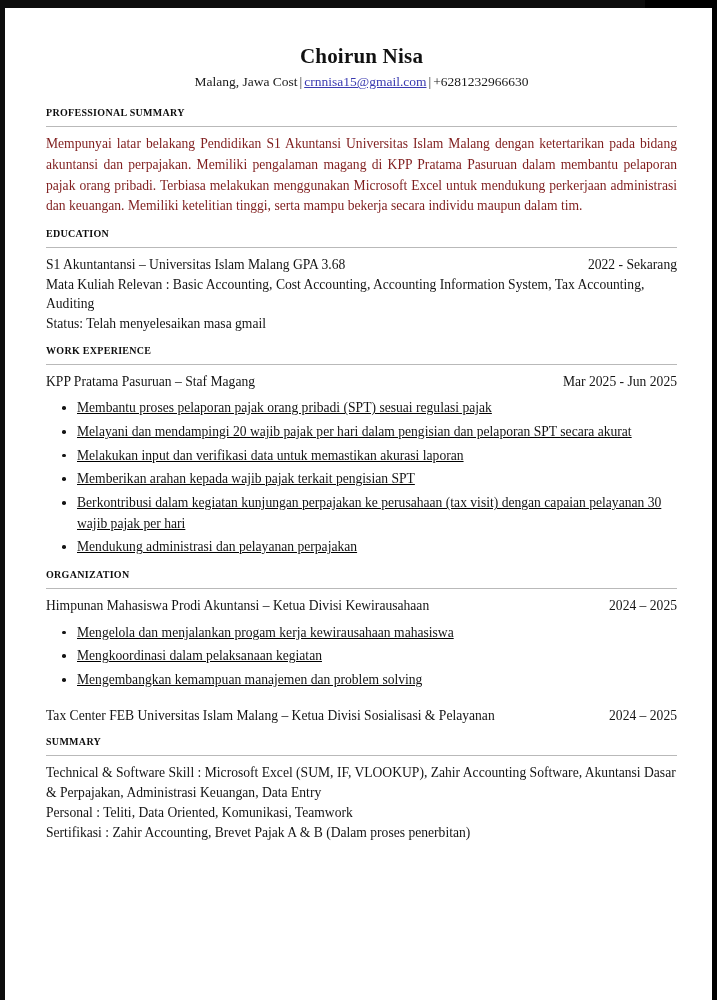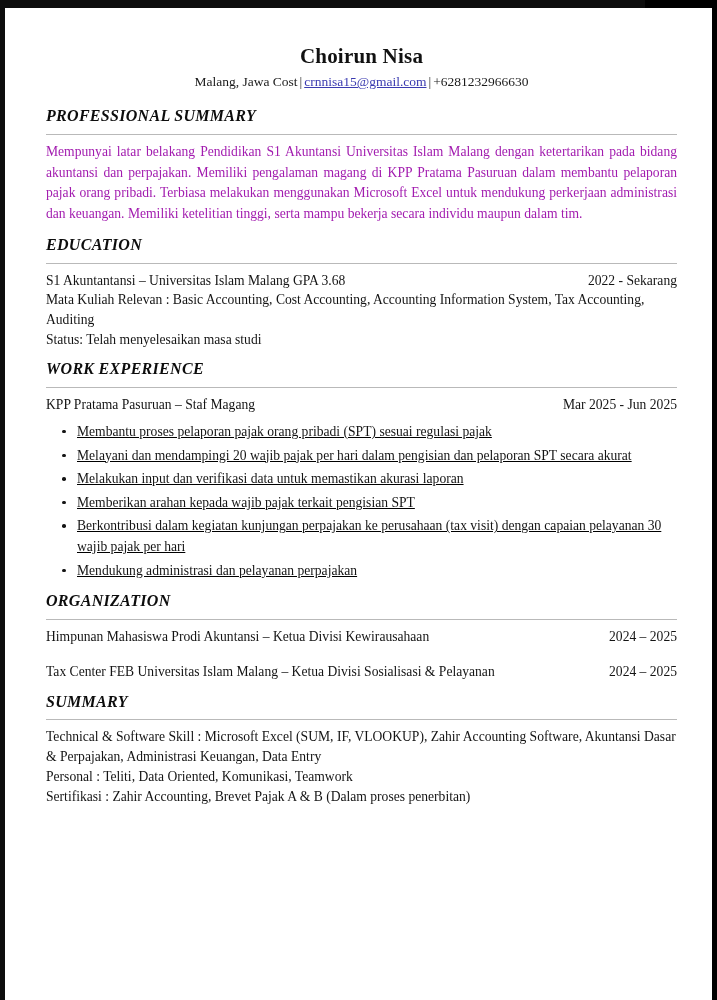--- a/index.html
+++ b/index.html
@@ -51,43 +51,42 @@
     line-height: 1.2;
   }
   .cv-contact .sep { color: #333; padding: 0 2px; }
   .email-link {
     color: #3a3ab0;
     text-decoration: underline;
   }
 
   
   .section-title {
-    font-size: 16px;
+    font-size: 10px;
     font-weight: bold;
     letter-spacing: 0.3px;
     color: #0d0d0d;
     margin: 0;
     padding: 0 0 2px 0;
     line-height: 1.3;
-    font-style: italic;
   }
   .rule {
     border: 0;
     border-top: 1.4px solid #b9b9b9;
     margin: 5px 0 7px 0;
     height: 0;
   }
 
   .section { margin-bottom: 10px; }
 
   
   .summary-text {
     font-size: 13.6px;
     line-height: 1.52;
-    color: #a21caf;
+    color: #7f1d1d;
     text-align: justify;
     margin: 0;
   }
 
   .entry-head {
     display: flex;
     justify-content: space-between;
     align-items: baseline;
     font-size: 13.6px;
     color: #141414;
@@ -154,21 +153,21 @@
     </div>
 
     <div class="section">
       <div class="section-title">EDUCATION</div>
       <hr class="rule">
       <div class="entry-head">
         <span class="entry-title">S1 Akuntantansi – Universitas Islam Malang GPA 3.68</span>
         <span class="entry-date">2022 - Sekarang</span>
       </div>
       <p class="plain-line">Mata Kuliah Relevan : Basic Accounting, Cost Accounting, Accounting Information System, Tax Accounting, Auditing</p>
-      <p class="plain-line">Status: Telah menyelesaikan masa studi</p>
+      <p class="plain-line">Status: Telah menyelesaikan masa gmail</p>
     </div>
 
     <div class="section">
       <div class="section-title">WORK EXPERIENCE</div>
       <hr class="rule">
       <div class="entry-head">
         <span class="entry-title">KPP Pratama Pasuruan – Staf Magang</span>
         <span class="entry-date">Mar 2025 - Jun 2025</span>
       </div>
       <ul class="bullets">
@@ -183,20 +182,25 @@
 
     <div class="section">
       <div class="section-title">ORGANIZATION</div>
       <hr class="rule">
 
       <div class="entry-block">
         <div class="entry-head">
           <span class="entry-title">Himpunan Mahasiswa Prodi Akuntansi – Ketua Divisi Kewirausahaan</span>
           <span class="entry-date">2024 – 2025</span>
         </div>
+        <ul class="bullets">
+          <li>Mengelola dan menjalankan progam kerja kewirausahaan mahasiswa</li>
+          <li>Mengkoordinasi dalam pelaksanaan kegiatan</li>
+          <li>Mengembangkan kemampuan manajemen dan problem solving</li>
+        </ul>
       </div>
 
       <div class="gap-sm"></div>
 
       <div class="entry-block">
         <div class="entry-head">
           <span class="entry-title">Tax Center FEB Universitas Islam Malang – Ketua Divisi Sosialisasi &amp; Pelayanan</span>
           <span class="entry-date">2024 – 2025</span>
         </div>
       </div>

